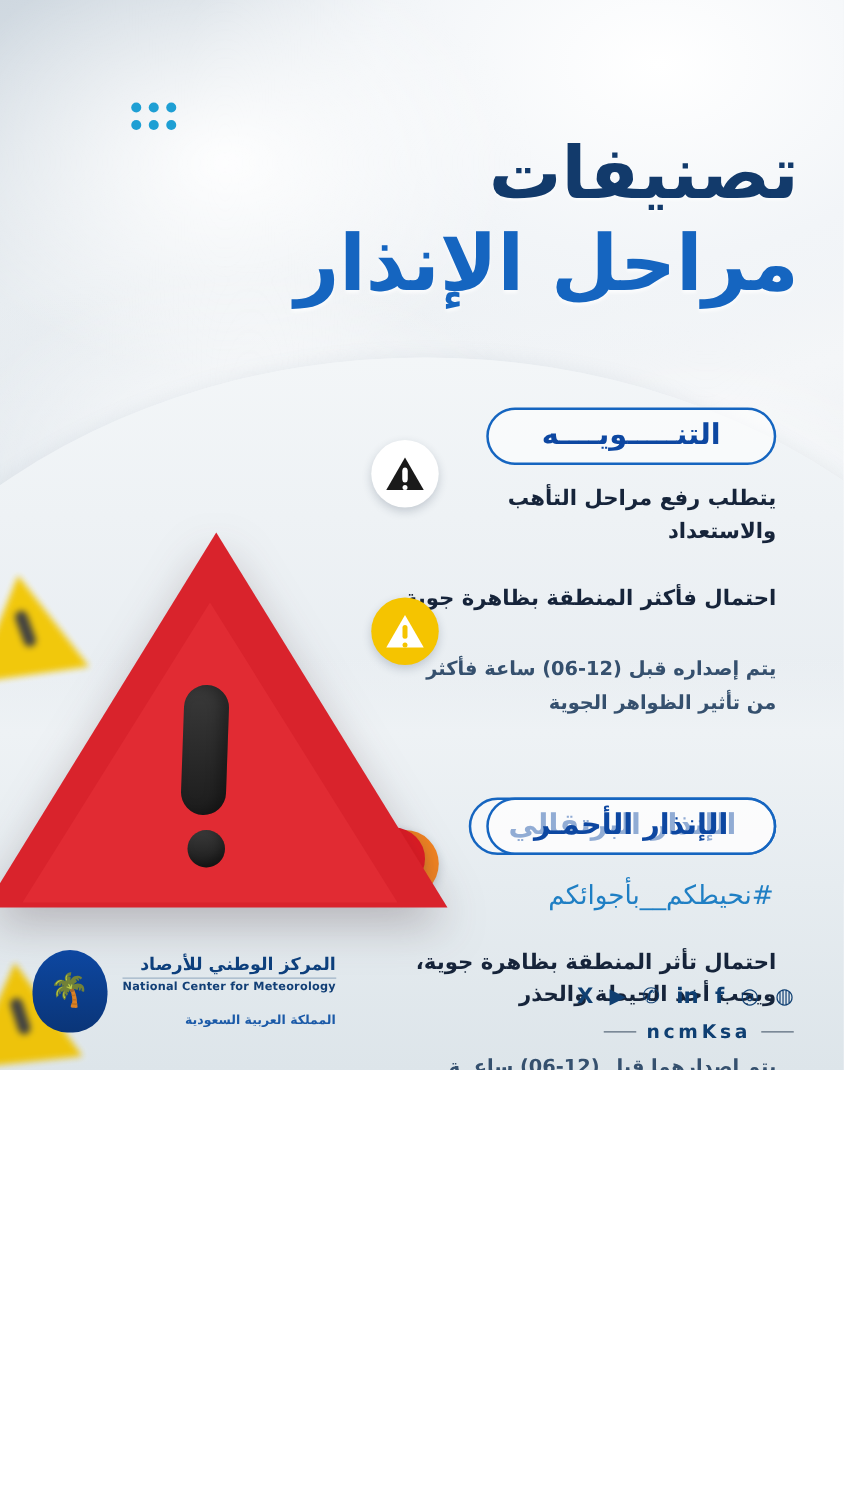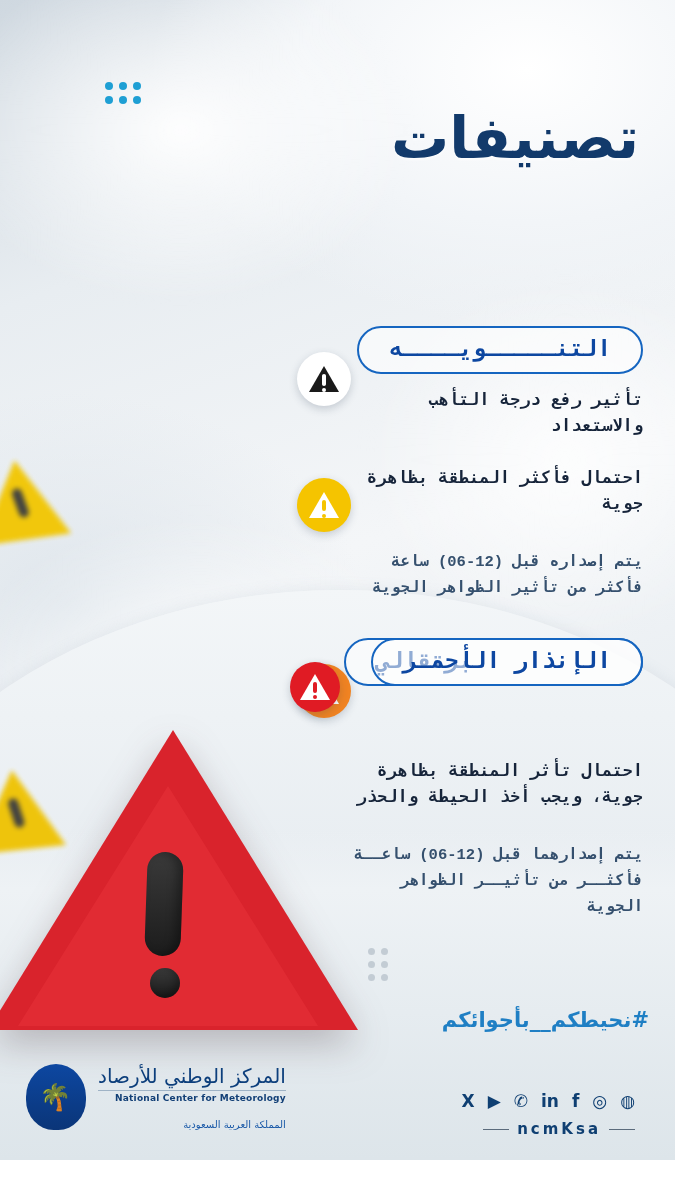--- a/index.html
+++ b/index.html
@@ -3,21 +3,21 @@
 <meta charset="utf-8">
 <style>
   * { box-sizing: border-box; margin: 0; padding: 0; }
   html, body {
     width: 675px; height: 1200px;
     font-family: "DejaVu Sans", "Liberation Sans", sans-serif;
     overflow: hidden;
   }
   .poster {
     position: relative;
-    width: 675px; height: 1160px;
+    width: 675px; height: 856px;
     background:
       radial-gradient(ellipse 500px 340px at 78% 6%, #ffffff 0%, #f2f5f8 45%, rgba(242,245,248,0) 75%),
       radial-gradient(ellipse 420px 300px at 10% 52%, #dfe6ec 0%, rgba(223,230,236,0) 70%),
       linear-gradient(160deg, #cfd8e0 0%, #e8edf1 22%, #f4f6f8 48%, #e9eef2 70%, #d9e1e8 100%);
     overflow: hidden;
   }
   
   .cloud-a {
     position: absolute; left: -80px; top: -60px; width: 520px; height: 380px;
     background: radial-gradient(ellipse at 50% 50%, rgba(255,255,255,.95), rgba(255,255,255,0) 65%);
@@ -77,21 +77,21 @@
   .title-1 {
     font-size: 58px; font-weight: 700; color: #123a6b; letter-spacing: -1px;
     text-shadow: 0 2px 3px rgba(255,255,255,.7);
   }
   .title-2 {
     font-size: 62px; font-weight: 700; color: #1565c0; margin-top: 2px;
     text-shadow: 0 2px 3px rgba(255,255,255,.7);
   }
 
   
-  .level { position: absolute; right: 32px; text-align: right; font-family: Liberation Mono, monospace; }
+  .level { position: absolute; right: 54px; text-align: right; }
   .pill {
     display: inline-block; position: relative;
     border: 2px solid #1565c0; border-radius: 24px;
     padding: 7px 30px 9px 30px;
     background: rgba(255,255,255,.55);
     color: #0d3b7a; font-size: 23px; font-weight: 700; letter-spacing: 1px;
     min-width: 232px; text-align: center;
   }
   .pill.blue { border-color: #1565c0; color: #0d47a1; }
   .pill.yellow { border-color: #1565c0; color: #0d47a1; }
@@ -160,22 +160,22 @@
     box-shadow: inset -6px 0 10px rgba(0,0,0,.35);
   }
   .big-dot {
     position: absolute; left: 172px; top: 248px; width: 30px; height: 30px;
     background: linear-gradient(180deg, #3a3a3a, #1b1b1b); border-radius: 50%;
     box-shadow: inset -4px -3px 8px rgba(0,0,0,.35);
   }
 
   
   .hashtag {
-    position: absolute; right: 26px; bottom: 128px; color: #1f7fc4;
-    font-size: 21px; font-weight: 700; letter-spacing: .5px;
+    position: absolute; right: 56px; bottom: 128px; color: #1f7fc4;
+    font-size: 21px; font-weight: 400; letter-spacing: .5px;
   }
   .urlrow {
     position: absolute; right: 40px; bottom: 96px;
     display: flex; flex-direction: row-reverse; align-items: center; gap: 10px;
   }
   .url { color: #11457f; font-size: 17px; font-weight: 700; letter-spacing: 2px; }
   .vline { width: 2px; height: 20px; background: #e8b000; }
   .globe {
     width: 19px; height: 19px; border: 2px solid #11457f; border-radius: 50%;
     position: relative;
@@ -206,23 +206,23 @@
     display: flex; align-items: center; gap: 12px;
   }
   .logo-emblem {
     width: 60px; height: 66px; border-radius: 50% 50% 46% 46%;
     background: linear-gradient(180deg, #0d47a1, #0a3578);
     position: relative;
     display: flex; align-items: center; justify-content: center;
   }
   .logo-emblem .palm { color: #fff; font-size: 26px; line-height: 1; }
   .logo-text { text-align: right; color: #0d3f7c; }
-  .logo-text .ar1 { font-size: 20px; font-weight: 400; text-align: right; }
+  .logo-text .ar1 { font-size: 14px; font-weight: 700; text-align: right; }
   .logo-text .en1 { font-size: 9px; font-weight: 700; letter-spacing: .2px; color: #123f76; }
-  .logo-text .ar2 { font-size: 10px; font-weight: 400; color: #1b5aa8; margin-top: 16px; }
+  .logo-text .ar2 { font-size: 10px; font-weight: 700; color: #1b5aa8; margin-top: 16px; }
   .logo-rule { height: 1px; background: #9fb3c6; margin: 2px 0; }
   .corner-arc {
     position: absolute; left: -60px; bottom: -70px; width: 260px; height: 200px;
     border: 3px solid #f0c000; border-radius: 50%;
     border-right-color: transparent; border-top-color: transparent;
     transform: rotate(12deg);
   }
 </style>
 </head>
 <body>
@@ -254,25 +254,26 @@
     <span></span>
       <span></span>
     <span></span>
       <span></span>
     <span></span>
       <span></span>
   </div>
 
   <div class="title-wrap">
     <div class="title-1">تصنيفات</div>
+    <div class="title-2">مراحل الإنذار</div>
   </div>
 
   <div class="level" style="top:326px; width:300px;">
     <div class="pill blue">التنـــــويــــه</div>
-    <div class="desc">تأثير رفع درجة التأهب والاستعداد</div>
+    <div class="desc">يتطلب رفع مراحل التأهب والاستعداد</div>
   </div>
   <div class="badge" style="top:352px; right:324px; background:#ffffff;">
     <div class="tri dark"></div>
     <div class="bang" style="background:#fff;"></div>
     <div class="dot2" style="background:#fff;"></div>
   </div>
 
   <div class="level" style="top:452px; width:310px;">
     <div class="desc">احتمال فأكثر المنطقة بظاهرة جوية</div>
     <div class="sub-wrap">

